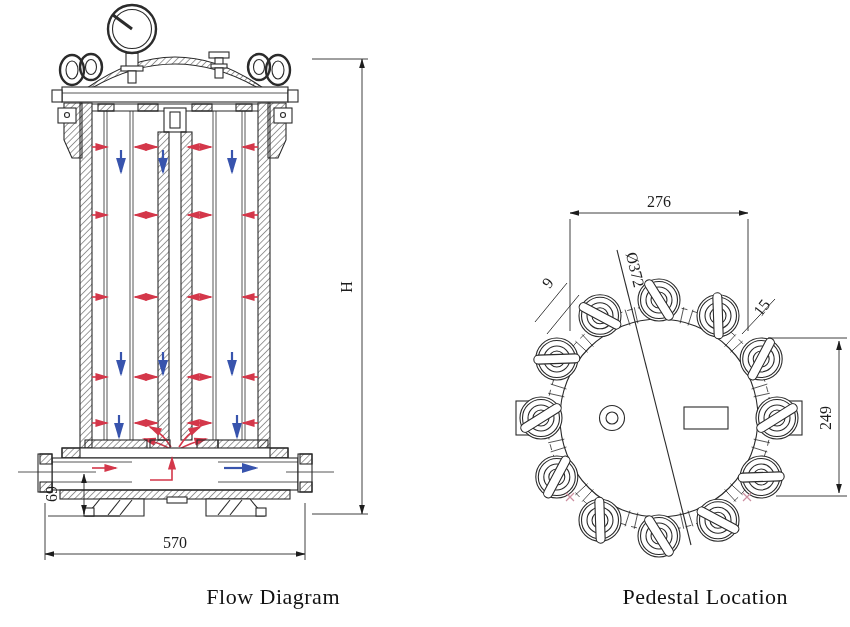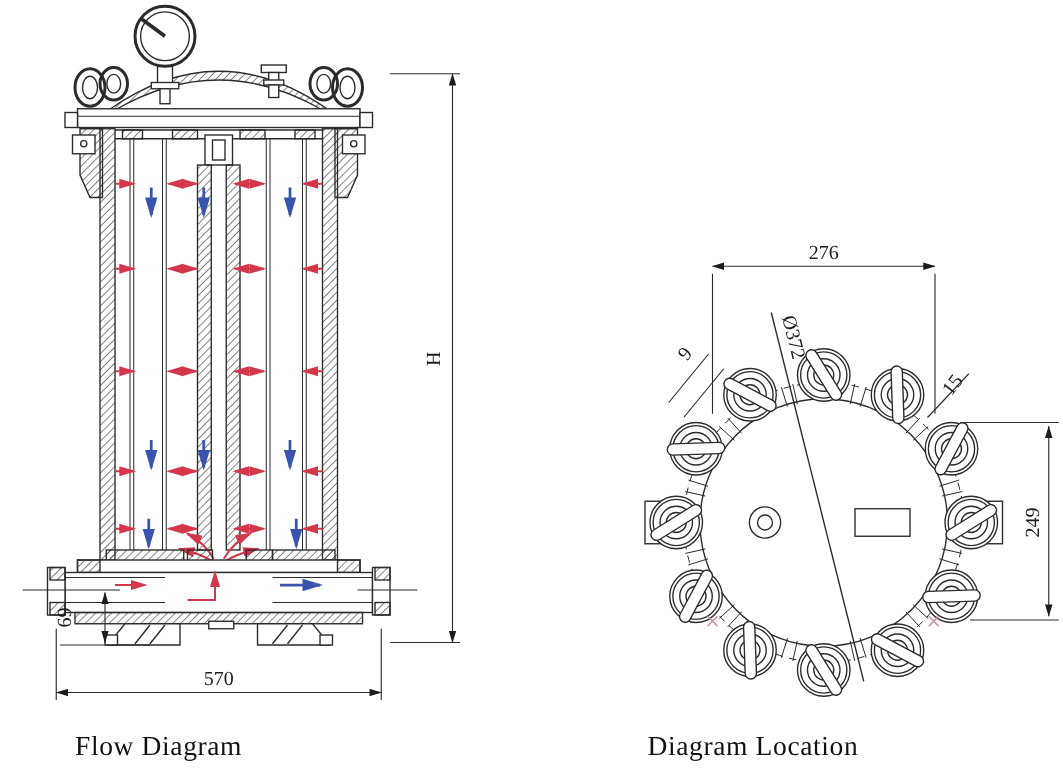--- a/index.html
+++ b/index.html
@@ -11,21 +11,21 @@
   .thick{stroke-width:2.4;}
   .needle{stroke:var(--line,#2b2b2b);stroke-width:3;fill:none;}
   .w{fill:#ffffff;stroke:var(--line,#2b2b2b);stroke-width:1.1;}
   .h{fill:url(#hatch);stroke:var(--line,#2b2b2b);stroke-width:1.1;}
   .dash{stroke-dasharray:6 5;}
   .dim{stroke:var(--line,#2b2b2b);stroke-width:.9;fill:none;}
   .dimtxt{font:16px "Liberation Serif",serif;fill:var(--ink,#1d1d1d);}
   .red{stroke:var(--red,#d4374a);stroke-width:1.6;fill:none;}
   .blue{stroke:var(--blue,#3854ad);stroke-width:2.2;fill:none;}
   .pink{stroke:var(--pink,#cc8fa0);stroke-width:1.2;fill:none;}
-  .caption{position:absolute;top:584px;font-size:22px;color:#111;text-align:left;
+  .caption{position:absolute;top:584px;font-size:22px;color:#111;text-align:right;
            letter-spacing:.5px;}
   .caption.flow{left:60px;width:280px;}
   .caption.pedestal{left:518px;width:270px;}
 </style>
 </head>
 <body>
 
 <div class="canvas">
 
 <svg width="850" height="570" viewBox="0 0 850 570">
@@ -391,15 +391,15 @@
 
       <line class="dim" x1="768" y1="338" x2="847" y2="338"></line>
       <line class="dim" x1="776" y1="496" x2="847" y2="496"></line>
       <line class="dim" x1="839" y1="341" x2="839" y2="493" marker-start="url(#mkK)" marker-end="url(#mkK)"></line>
       <text class="dimtxt" transform="translate(831,418) rotate(-90)" text-anchor="middle">249</text>
     </g>
   </g>
 </svg>
 
 <div class="caption flow">Flow Diagram</div>
-<div class="caption pedestal">Diagram Location</div>
+<div class="caption pedestal">Pedestal Location</div>
 
 </div>
 
 </body></html>

